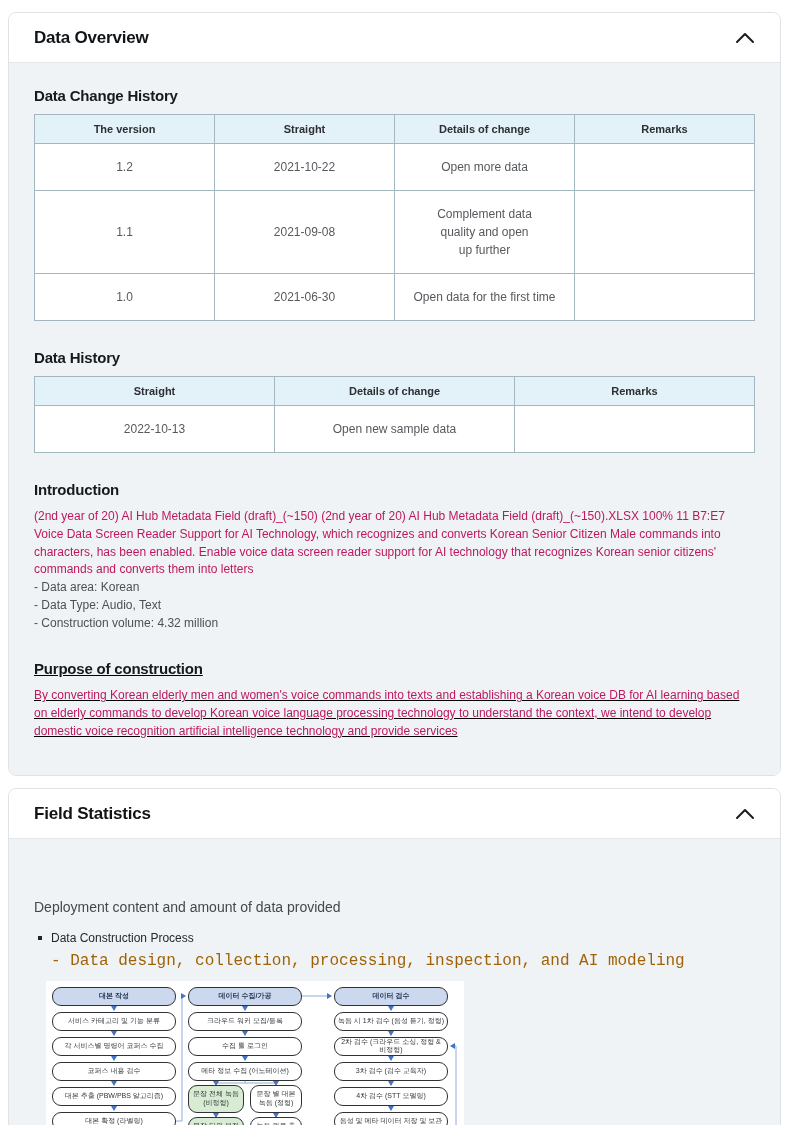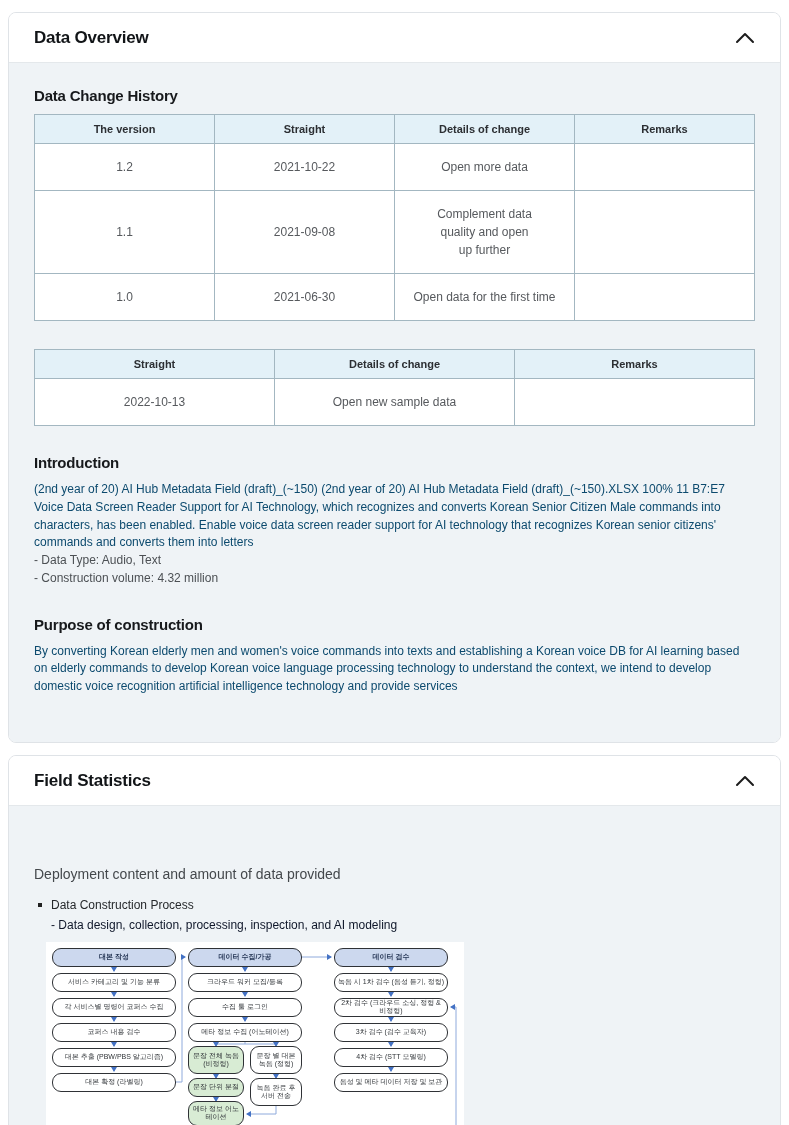--- a/index.html
+++ b/index.html
@@ -7,35 +7,35 @@
   body { width:789px; }
 
   .card { margin:12px 8px; border:1px solid #dfe3e7; border-radius:8px; overflow:hidden; background:#ffffff; }
   .card-header { display:flex; align-items:center; justify-content:space-between; padding:15px 25px 14px 25px; background:#ffffff; border-bottom:1px solid #e4e8eb; cursor:pointer; }
   .card-title { font-size:17px; font-weight:bold; color:#111417; letter-spacing:-0.2px; }
   .chevron { width:20px; height:14px; display:block; }
   .card-body { background:#eff3f6; padding:24px 25px 30px 25px; }
 
   .section-heading { font-size:15px; font-weight:bold; color:#17191c; margin:0 0 10px 0; letter-spacing:-0.2px; }
   .section { margin-bottom:28px; }
-  .section:last-child { margin-bottom:16px; }
+  .section:last-child { margin-bottom:4px;text-decoration:underline; }
 
   table.data-table { width:100%; border-collapse:collapse; background:#ffffff; table-layout:fixed; }
   table.data-table th, table.data-table td { border:1px solid #a3b7c1; text-align:center; vertical-align:middle; }
   table.data-table th { background:#e3f1f8; color:#2c2f33; font-size:11px; font-weight:bold; padding:8px 6px; }
   table.data-table td { color:#56595d; font-size:12px; padding:14px 10px; line-height:1.5; }
 
-  .body-text { font-size:12px; color:#0c4a6e; line-height:1.48; }
+  .body-text { font-size:12px; color:#be185d; line-height:1.48; }
   .intro-lines div { font-size:12px; color:#4c5054; line-height:1.48; }
 
   .subtitle { font-size:14px; color:#44484c; margin-bottom:14px;margin-top:36px; }
   .bullet-item { display:flex; align-items:flex-start; margin-bottom:2px; }
   .bullet-square { width:4px; height:4px; background:#222; margin:7px 9px 0 4px; flex:0 0 auto; }
   .bullet-label { font-size:12px; color:#26292c; line-height:1.5; }
-  .bullet-detail { font-size:12px; color:#0f172a; line-height:1.5; margin:2px 0 0 17px; }
+  .bullet-detail { font-size:16px; color:#a16207; line-height:1.5; margin:2px 0 0 17px;font-family:Liberation Mono, monospace; }
 
   .flowchart { position:relative; width:418px; height:210px; background:#ffffff; margin:8px 0 26px 12px; }
   .flowchart svg.wires { position:absolute; left:0; top:0; width:418px; height:210px; }
   .fnode { position:absolute; border:1px solid #2f3236; border-radius:9px; background:#ffffff;
            display:flex; align-items:center; justify-content:center; text-align:center;
            font-size:7px; line-height:1.15; color:#303438; padding:1px 2px; overflow:hidden; }
   .fnode.hdr { background:#ccd8ee; font-weight:bold; color:#1f3050; }
   .fnode.grn { background:#d8ecd4; }
 </style>
 </head>
@@ -78,20 +78,21 @@
             <td>1.0</td>
             <td>2021-06-30</td>
             <td>Open data for the first time</td>
             <td></td>
           </tr>
         </tbody>
       </table>
     </div>
 
     <div class="section">
+      <div class="section-heading">Data History</div>
       <table class="data-table">
         <thead>
           <tr>
             <th>Straight</th>
             <th>Details of change</th>
             <th>Remarks</th>
           </tr>
         </thead>
         <tbody>
           <tr>
@@ -100,20 +101,21 @@
             <td></td>
           </tr>
         </tbody>
       </table>
     </div>
 
     <div class="section">
       <div class="section-heading">Introduction</div>
       <div class="body-text">(2nd year of 20) AI Hub Metadata Field (draft)_(~150) (2nd year of 20) AI Hub Metadata Field (draft)_(~150).XLSX 100% 11 B7:E7 Voice Data Screen Reader Support for AI Technology, which recognizes and converts Korean Senior Citizen Male commands into characters, has been enabled. Enable voice data screen reader support for AI technology that recognizes Korean senior citizens' commands and converts them into letters</div>
       <div class="intro-lines">
+        <div>- Data area: Korean</div>
         <div>- Data Type: Audio, Text</div>
         <div>- Construction volume: 4.32 million</div>
       </div>
     </div>
 
     <div class="section">
       <div class="section-heading">Purpose of construction</div>
       <div class="body-text">By converting Korean elderly men and women's voice commands into texts and establishing a Korean voice DB for AI learning based on elderly commands to develop Korean voice language processing technology to understand the context, we intend to develop domestic voice recognition artificial intelligence technology and provide services</div>
     </div>
 

